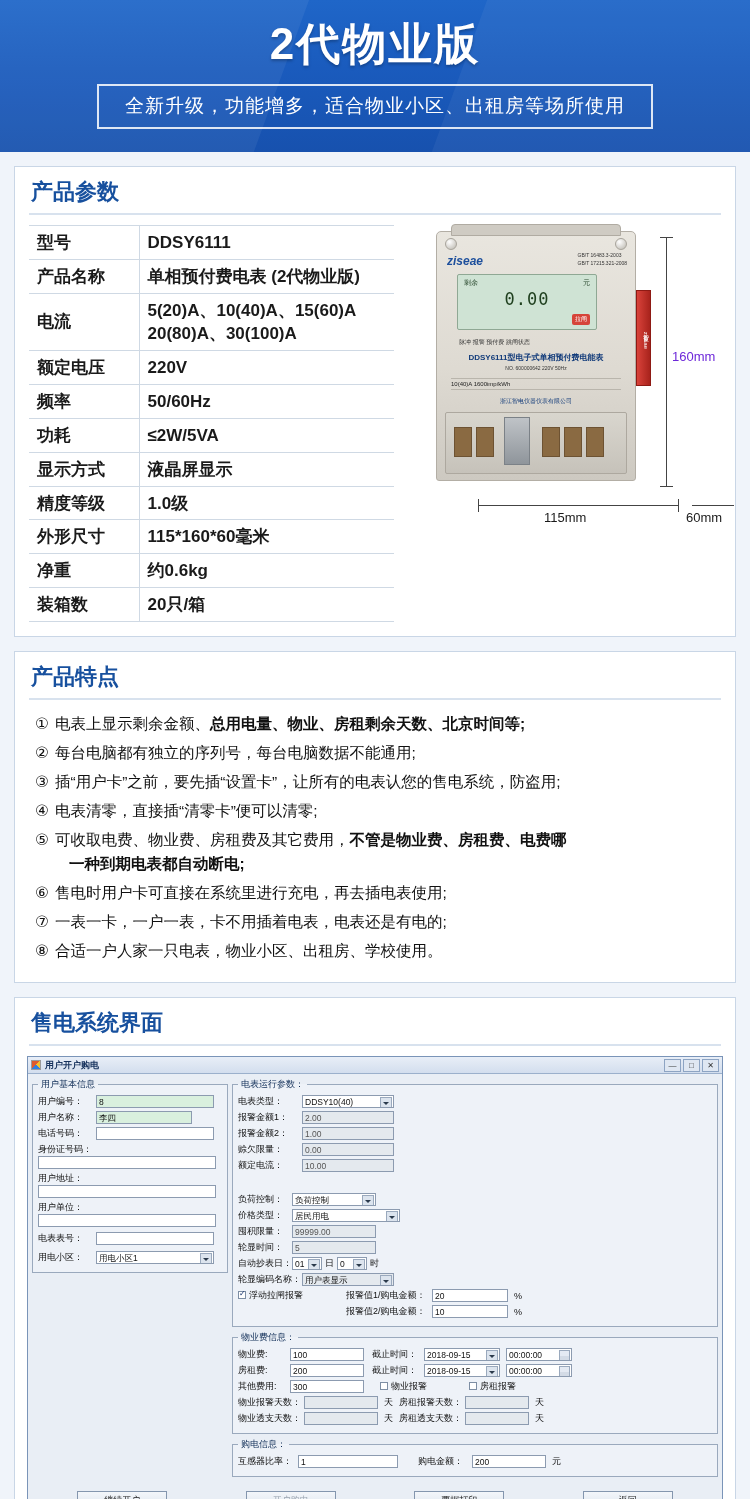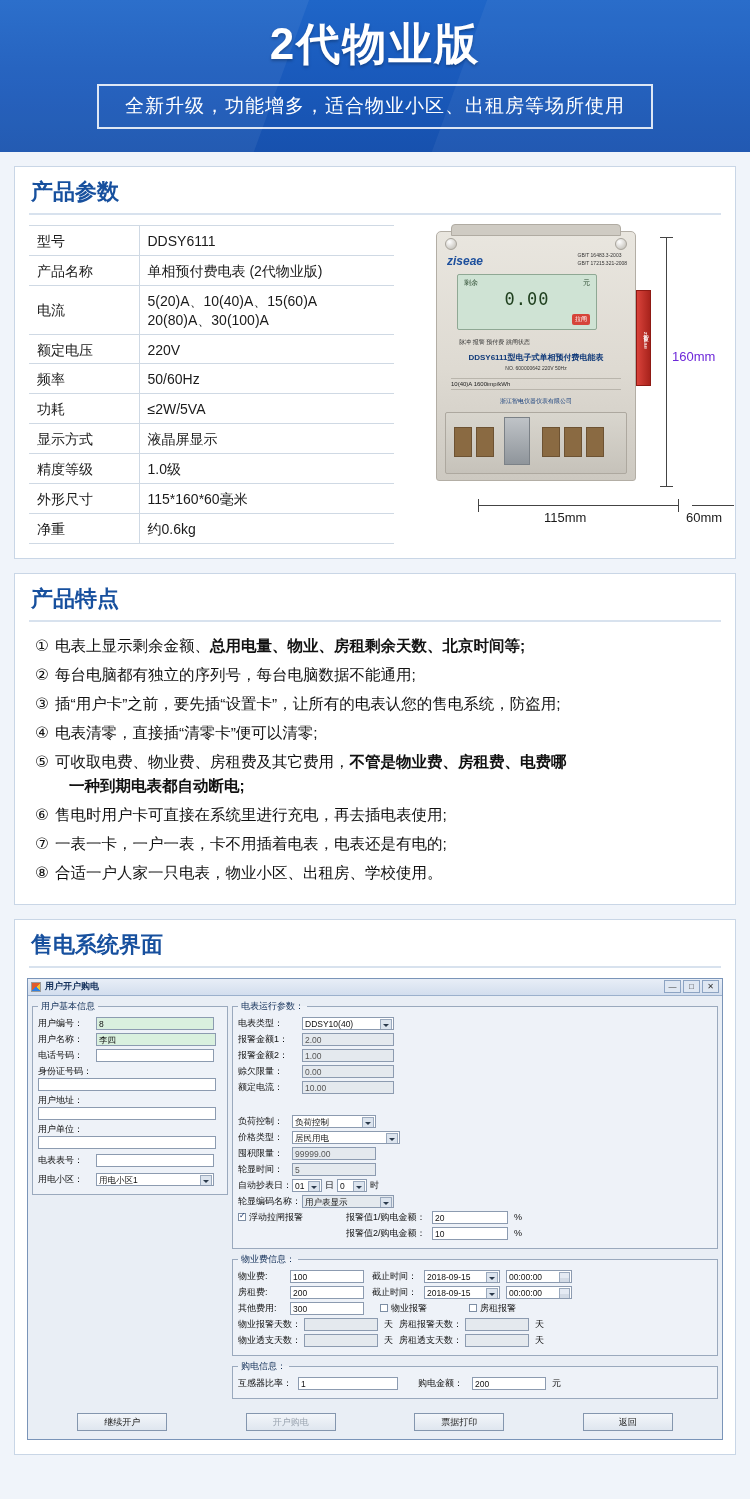--- a/index.html
+++ b/index.html
@@ -51,22 +51,23 @@
   }
   .panel-head-rule {
     height:2px; background:#d8e2ee; margin:0 14px 0;
   }
 
   
   .spec-wrap { display:flex; padding:10px 14px 14px; }
   .spec-table { width:365px; border-collapse:collapse; }
   .spec-table td {
     border-bottom:1px solid #cfd9e4;
-    font-size:14px; padding:6px 6px 4px 8px; vertical-align:middle;
+    font-size:17px; padding:6px 6px 4px 8px; vertical-align:middle;
     line-height:1.35;
+    font-weight:bold;
   }
   .spec-table tr td:first-child { width:110px; border-right:1px solid #cfd9e4; }
   .spec-table tr:first-child td { border-top:1px solid #cfd9e4; }
 
   .meter-area { flex:1; position:relative; }
   .meter-box { position:relative; width:200px; margin:6px 0 0 42px; }
   
   .meter {
     position:relative; width:200px; height:250px;
     background:linear-gradient(180deg,#e9e6df 0%,#dedad2 55%,#cdc9c1 100%);
@@ -255,20 +256,24 @@
               <td>精度等级</td>
               <td>1.0级</td>
             </tr>
           <tr>
               <td>外形尺寸</td>
               <td>115*160*60毫米</td>
             </tr>
           <tr>
               <td>净重</td>
               <td>约0.6kg</td>
+            </tr>
+          <tr>
+              <td>装箱数</td>
+              <td>20只/箱</td>
             </tr>
         </tbody>
       </table>
 
       <div class="meter-area">
         <div class="meter-box">
           <div class="meter">
             <div class="meter-top"></div>
             <div class="screw" style="top:6px;left:8px"></div>
             <div class="screw" style="top:6px;right:8px"></div>
@@ -382,21 +387,21 @@
           <div class="col-left">
             <fieldset>
               <legend>用户基本信息</legend>
 
               <div class="fld-row">
                 <span class="lbl" style="width:58px">用户编号：</span>
                 <span class="inp green" style="width:118px">8</span>
               </div>
               <div class="fld-row">
                 <span class="lbl" style="width:58px">用户名称：</span>
-                <span class="inp green" style="width:120px">李四</span>
+                <span class="inp green" style="width:96px">李四</span>
               </div>
               <div class="fld-row">
                 <span class="lbl" style="width:58px">电话号码：</span>
                 <span class="inp" style="width:118px"></span>
               </div>
               <div>
                 <div class="lbl">身份证号码：</div>
                 <div class="inp" style="width:178px;margin-bottom:3px"></div>
               </div>
               <div>

